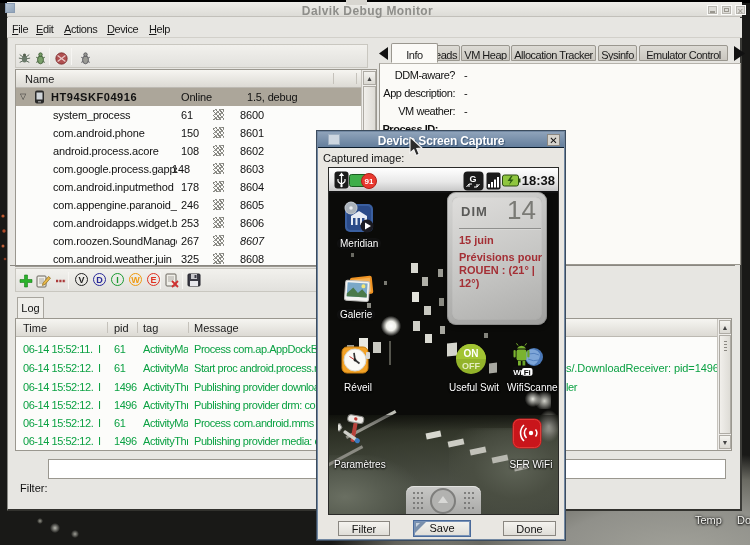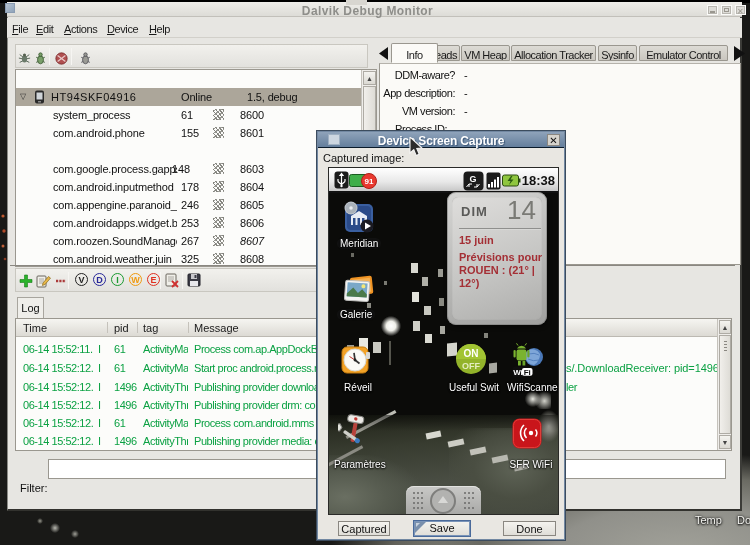--- a/index.html
+++ b/index.html
@@ -111,42 +111,53 @@
       </svg>
     <div class="sep" style="left:55px; top:3px; height:17px;"></div>
     <svg style="position:absolute;left:64px;top:7px;" width="11" height="13" viewBox="0 0 12 15">
         <ellipse cx="6" cy="9" rx="3.4" ry="4.6" fill="#9a9a94" stroke="#55555a"></ellipse>
         <circle cx="6" cy="3" r="2" fill="#9a9a94" stroke="#55555a"></circle>
         <path d="M1 6 l2 1 M11 6 l-2 1 M1 12 l2 -1 M11 12 l-2 -1" stroke="#55555a"></path>
       </svg>
   </div>
 
   <div id="tree">
+    <div class="hdr">
+        <span style="position:absolute; left:9px; top:3px;">Name</span>
+      <div style="position:absolute;left:317px;top:3px;bottom:3px;width:1px;background:#c5c2bb;"></div>
+      <div style="position:absolute;left:340px;top:3px;bottom:3px;width:1px;background:#c5c2bb;"></div>
+    </div>
     <div class="trow" style="top:18px; background:#aca69a;">
       <span style="left:4px; top:4px; font-size:8px; color:#333;">▽</span>
       <svg style="position:absolute;left:18px;top:2px;" width="11" height="14" viewBox="0 0 11 14">
           <rect x="1" y="0.5" width="9" height="13" rx="2" fill="#2a2a2a"></rect>
           <rect x="2.5" y="2.5" width="6" height="7" fill="#cfd4d8"></rect>
           <rect x="4" y="11" width="3" height="1.5" fill="#888"></rect>
         </svg>
-      <span style="left:35px; letter-spacing:0.55px;">HT94SKF04916</span>
+      <span style="left:35px; letter-spacing:0.55px;font-weight:bold;">HT94SKF04916</span>
         <span style="left:165px;">Online</span>
         <span style="left:231px;">1.5, debug</span>
     </div>
     <div class="trow" style="top:36px;">
         <span class="nm" style="left:37px;">system_process</span>
         <span style="left:165px;">61</span>
         <span class="dbg" style="left:197px;"></span>
         <span style="left:224px;text-align:right;">8600</span>
       </div>
     <div class="trow" style="top:54px;">
         <span class="nm" style="left:37px;">com.android.phone</span>
-        <span style="left:165px;">155</span>
+        <span style="left:165px;">150</span>
         <span class="dbg" style="left:197px;"></span>
         <span style="left:224px;">8601</span>
+      </div>
+    <div class="trow" style="top:72px;">
+        <span class="nm" style="left:37px;">android.process.acore</span>
+        <span style="left:165px;">108</span>
+        <span class="dbg" style="left:197px;"></span>
+        <span style="left:224px;">8602</span>
       </div>
     <div class="trow" style="top:90px;">
         <span class="nm" style="left:37px;">com.google.process.gapps</span>
         <span style="left:156px;">148</span>
         <span class="dbg" style="left:197px;"></span>
         <span style="left:224px;">8603</span>
       </div>
     <div class="trow" style="top:108px;padding-left:27px;">
         <span class="nm" style="left:37px;">com.android.inputmethod</span>
         <span style="left:165px;">178</span>
@@ -230,23 +241,23 @@
   <div class="tab" style="left:639px; width:89px;">Emulator Control</div>
   <svg style="position:absolute; left:734px; top:46px;" width="11" height="15" viewBox="0 0 11 15">
       <polygon points="0,0 0,15 11,7.5" fill="#111"></polygon>
     </svg>
 
   <div id="ipanel">
     <div class="ilab" style="right:285px; top:5px;">DDM-aware?</div>
       <div class="ival" style="top:5px;">-</div>
     <div class="ilab" style="right:285px; top:23px;">App description:</div>
       <div class="ival" style="top:23px;">-</div>
-    <div class="ilab" style="right:285px; top:41px;">VM version:</div>
+    <div class="ilab" style="right:285px; top:41px;">VM weather:</div>
       <div class="ival" style="top:41px;">-</div>
-    <div class="ilab" style="right:293px; top:59px;">Process ID:</div>
+    <div class="ilab" style="right:302px; top:59px;font-weight:bold;">Process ID:</div>
       <div class="ival" style="top:59px;">-</div>
   </div>
 
   <div style="position:absolute; left:10px; top:265px; width:725px; height:1px; background:#8a8781;"></div>
 
   <div id="log">
     <div class="hdr">
       <span style="position:absolute; left:7px; top:3px;">Time</span>
       <span style="position:absolute; left:98px; top:3px;">pid</span>
       <span style="position:absolute; left:127px; top:3px;">tag</span>
@@ -529,21 +540,21 @@
             <circle cx="2" cy="17" r="1"></circle>
             <circle cx="6" cy="17" r="1"></circle>
             <circle cx="10" cy="17" r="1"></circle>
           </g>
         </svg>
       <div style="position:absolute; left:24px; top:2px; width:26px; height:26px; border-radius:50%; border:2px solid #7e7e7c; background:#b2b2b0;">
         <div style="position:absolute; left:6px; top:6px; width:0; height:0; border-left:5px solid transparent; border-right:5px solid transparent; border-bottom:7px solid #d8d8d6;"></div>
       </div>
     </div>
   </div>
-  <div class="cbtn" style="left:21px; top:390px; width:52px;">Captured</div>
+  <div class="cbtn" style="left:21px; top:390px; width:52px;">Filter</div>
   <div class="cbtn" style="left:96px; top:389px; width:58px; height:17px; border:1px solid #4a6a9a; box-shadow:0 0 0 1px #7a94b8 inset;">Save
     <svg style="position:absolute; left:1px; top:1px;" width="11" height="11" viewBox="0 0 11 11">
         <polygon points="0,0 11,0 0,11" fill="#7a90ac"></polygon>
         <polygon points="1,1 5,1 1,5" fill="#c8d2de"></polygon>
       </svg>
   </div>
   <div class="cbtn" style="left:186px; top:390px; width:53px;">Done</div>
   <svg style="position:absolute; left:92px; top:6px; z-index:20;" width="14" height="21" viewBox="0 0 14 21">
       <polygon points="1,0 1,16 4.8,12.6 7.2,18.6 10.2,17.3 7.8,11.4 13,11" fill="#2b2b2b" stroke="#f4f4f4" stroke-width="1.1"></polygon>
     </svg>

